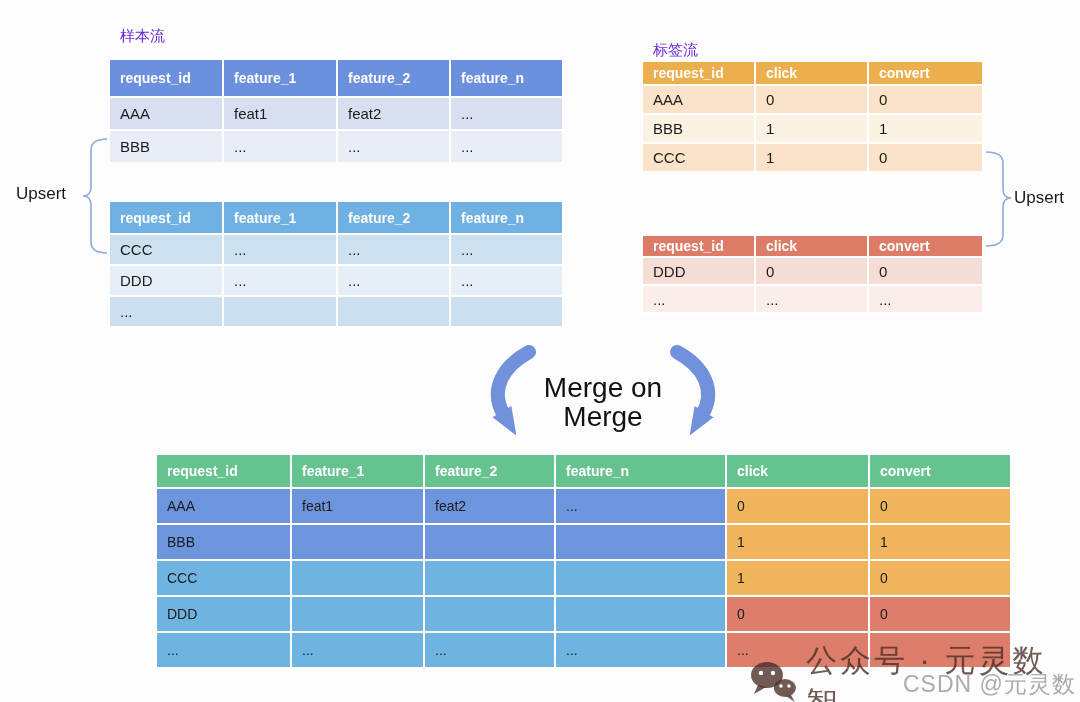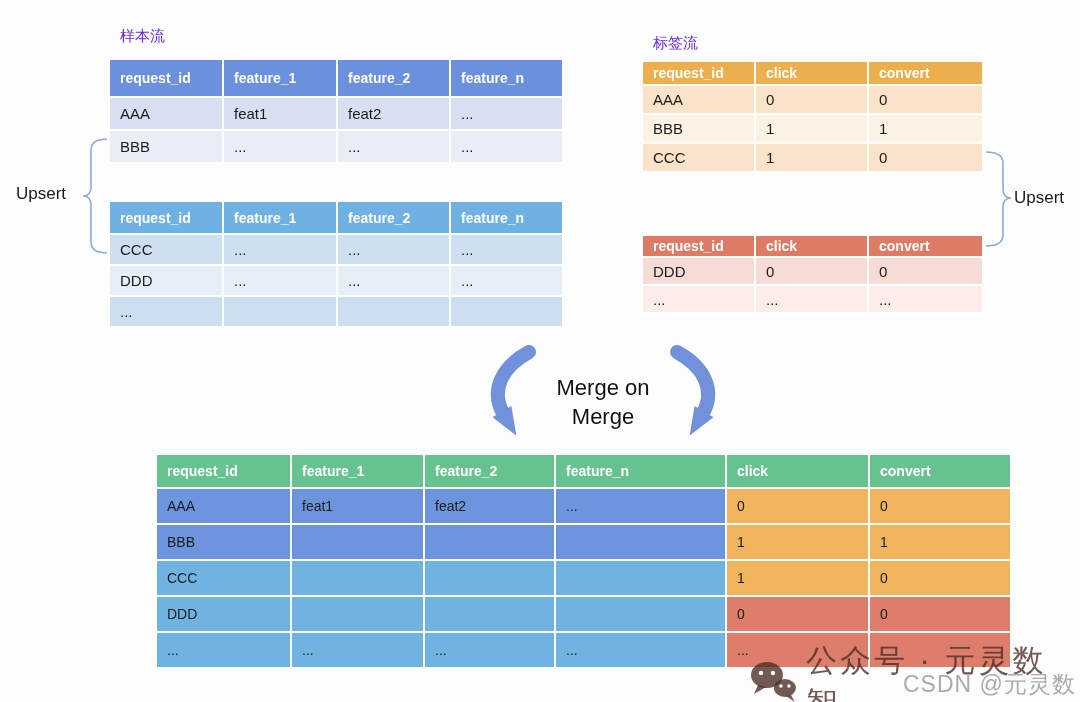--- a/index.html
+++ b/index.html
@@ -1,21 +1,21 @@
 <!DOCTYPE html>
 <html><head>
 <meta charset="utf-8">
 <style>
   html,body{margin:0;padding:0;background:#fff;}
   .stage{position:relative;width:1080px;height:702px;background:#fdfdfd;
          font-family:"Liberation Sans",sans-serif;overflow:hidden;}
 
   .stream-label{position:absolute;font-size:15px;color:#6d28d9;}
   #sample-label{left:120px;top:27px;}
-  #labelstream-label{left:653px;top:34px;}
+  #labelstream-label{left:653px;top:41px;}
 
   table.data-table{position:absolute;border-collapse:collapse;table-layout:fixed;}
   table.data-table th{color:#fff;font-weight:bold;text-align:left;padding:0 0 0 10px;
                       font-size:14px;border:2px solid #fff;}
   table.data-table td{color:#1c1c1c;text-align:left;padding:0 0 0 10px;
                       font-size:15px;border:2px solid #fff;vertical-align:middle;}
 
   #sample-table-1{left:108px;top:58px;width:454px;}
   #sample-table-1 th{height:36px;} #sample-table-1 td{height:31px;}
 
@@ -30,21 +30,21 @@
 
   #merged-table{left:155px;top:453px;width:855px;}
   #merged-table th{height:32px;font-size:14px;}
   #merged-table td{height:34px;font-size:14px;}
 
   .upsert-label{position:absolute;font-size:17px;color:#1a1a1a;}
   #upsert-left{left:16px;top:184px;}
   #upsert-right{left:1014px;top:188px;}
 
   #merge-text{position:absolute;left:537px;top:373px;width:132px;text-align:center;
-              font-size:22px;line-height:29px;color:#111;}
+              font-size:28px;line-height:29px;color:#111;}
 
   #overlay-svg{position:absolute;left:0;top:0;pointer-events:none;}
 
   #wm-wechat{position:absolute;left:748px;top:640px;display:flex;align-items:center;
              gap:8px;color:rgba(73,42,36,0.78);font-size:31px;letter-spacing:3px;z-index:5;}
   #wm-csdn{position:absolute;left:903px;top:669px;font-size:23px;
            color:rgba(162,162,162,0.9);letter-spacing:1px;z-index:5;}
 </style>
 </head>
 <body>

